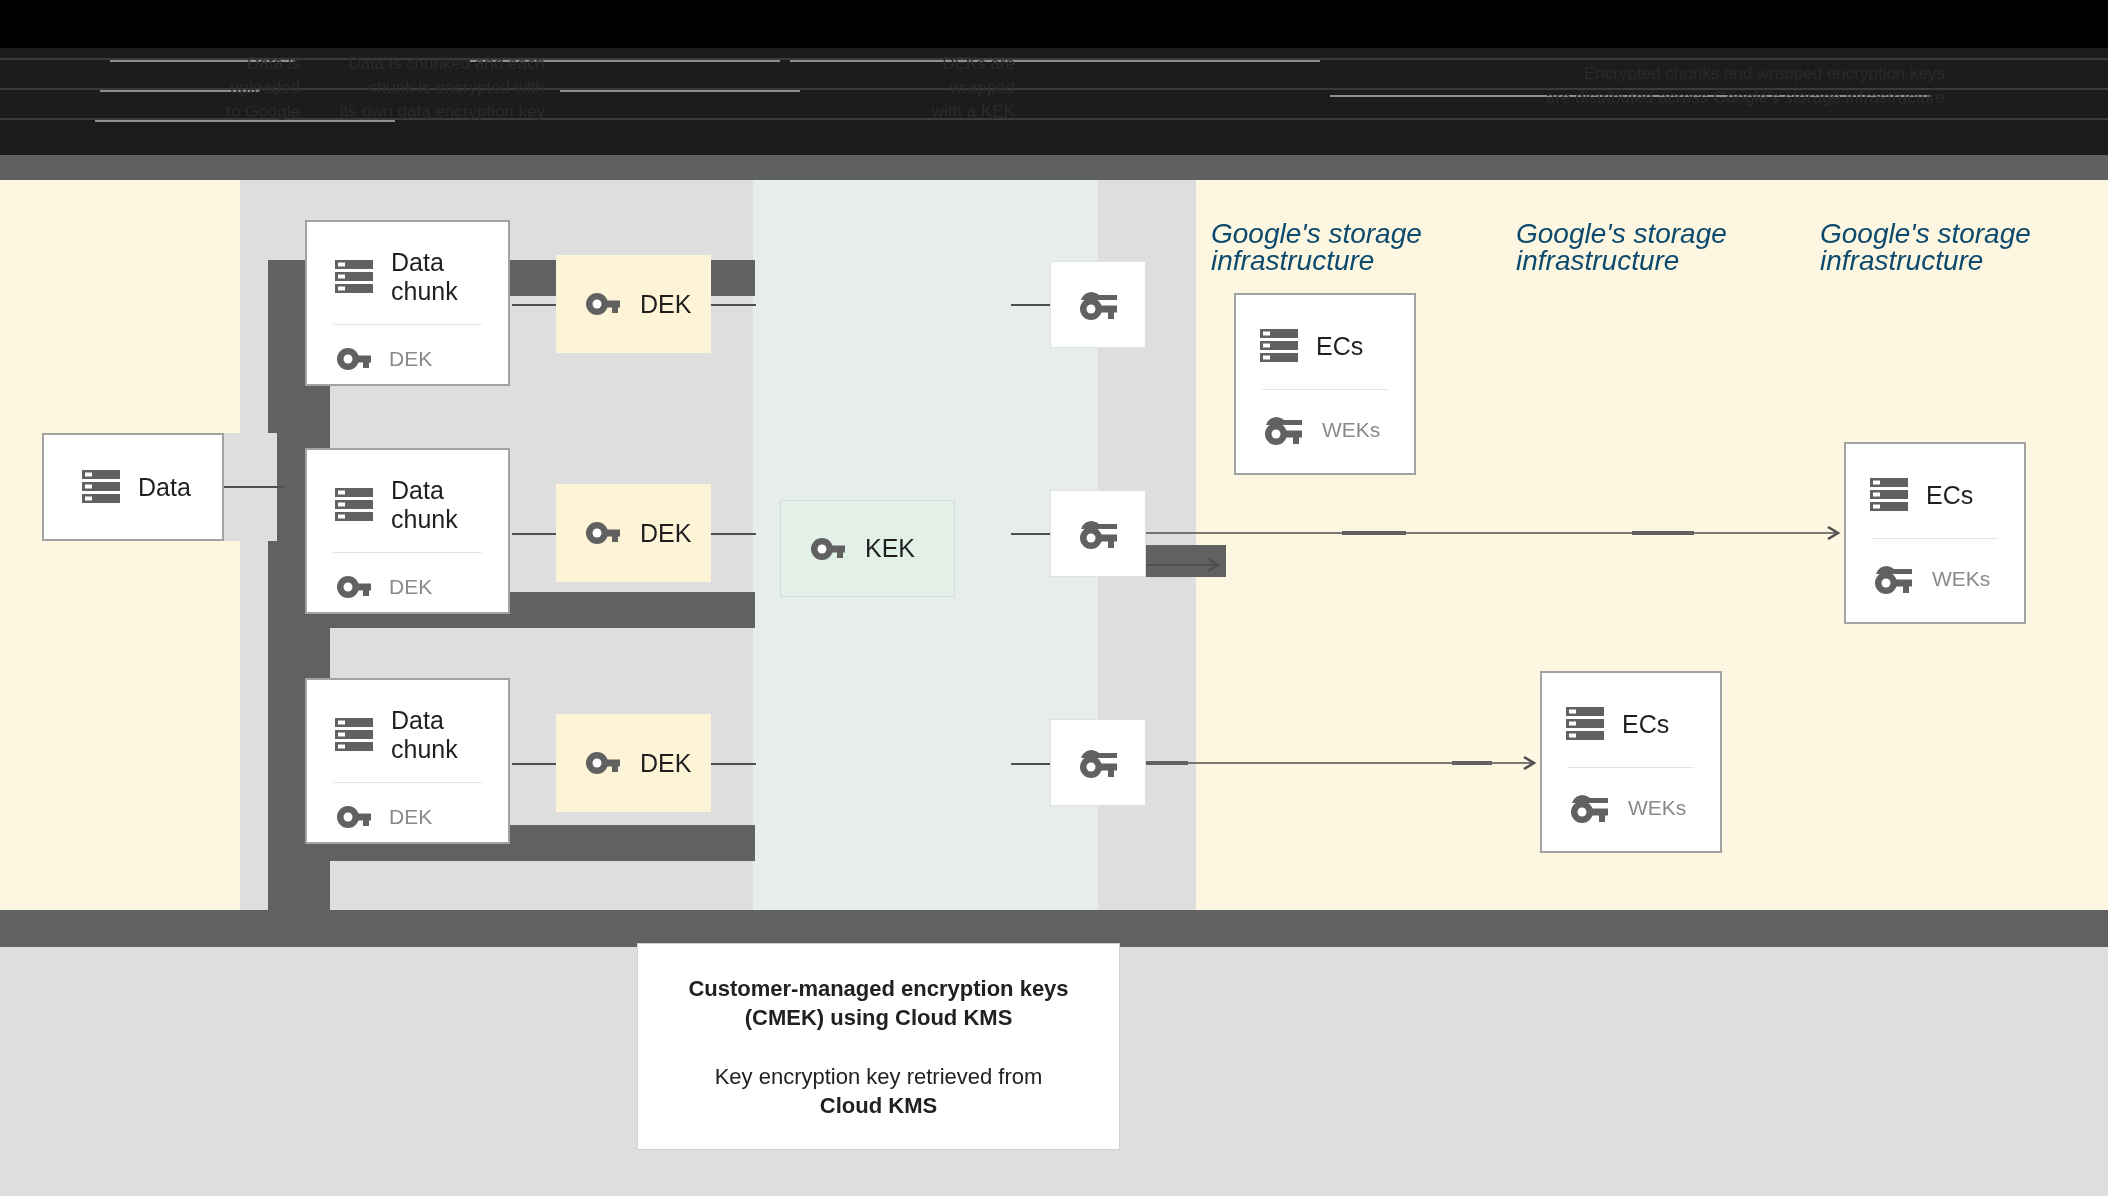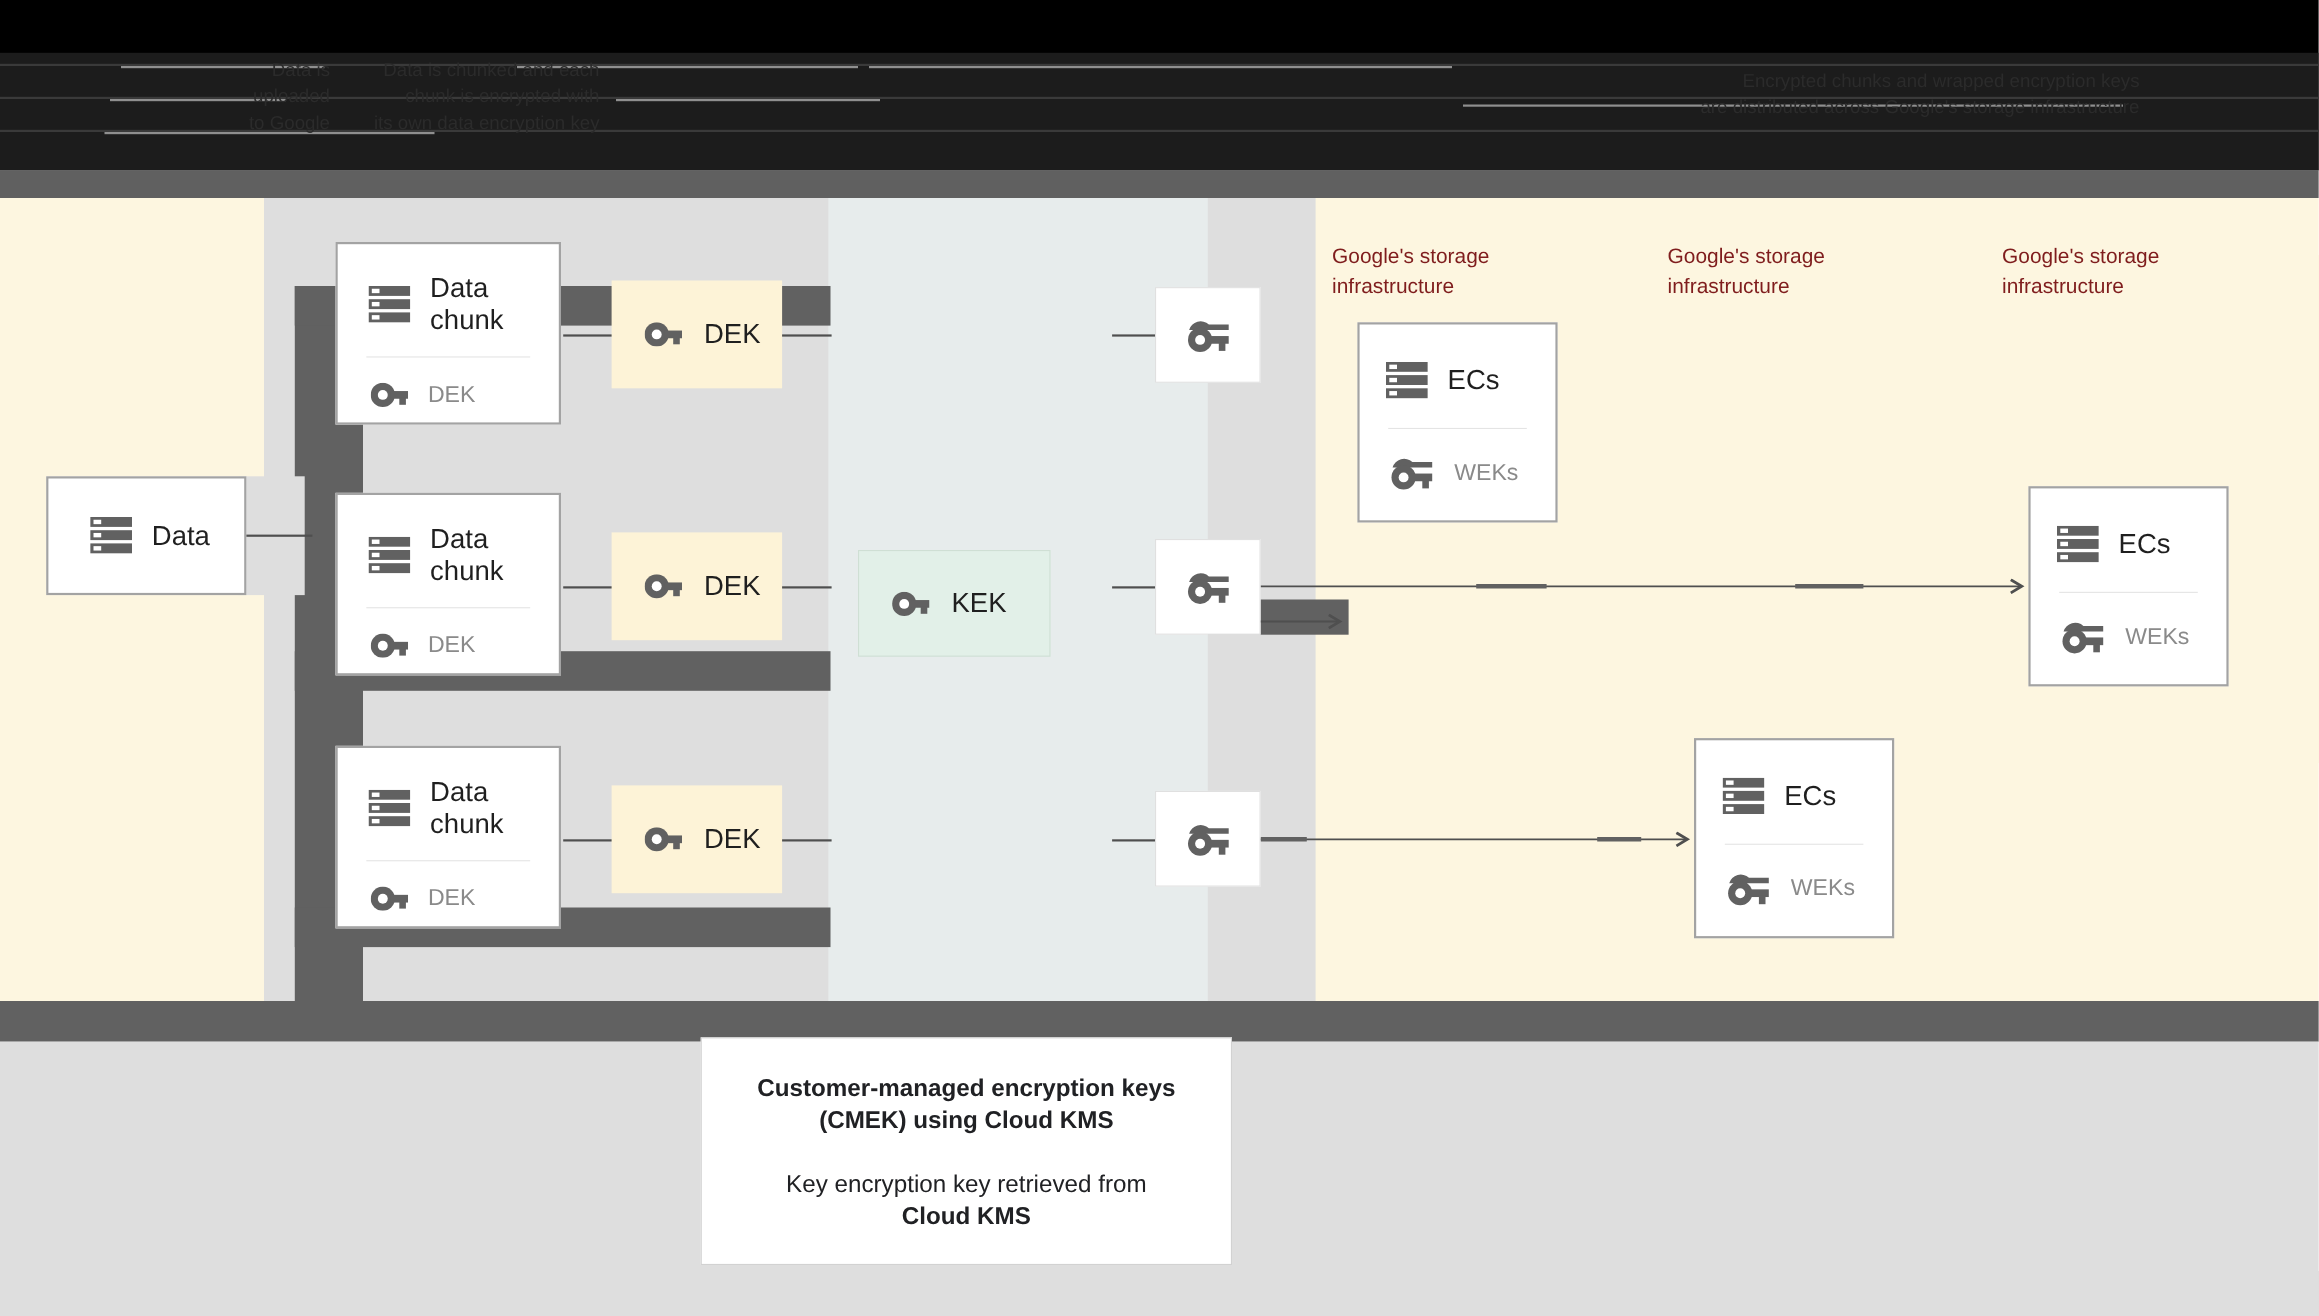--- a/index.html
+++ b/index.html
@@ -93,21 +93,21 @@
   
   .ico { display: inline-block; flex: 0 0 auto; }
   .ico svg { display: block; }
 
   
   .line { position: absolute; background: #4f4f4f; height: 2px; }
   .arrow { position: absolute; }
 
   
   .col-caption {
-    position: absolute; font-size: 19px; line-height: 27px; color: #7f1d1d;
+    position: absolute; font-size: 28px; line-height: 27px; color: #0c4a6e; font-style: italic;
   }
 
   
   .bottom-bar {
     position: absolute; left: 0; top: 910px; width: 2108px; height: 37px;
     background: #616161;
   }
   .bottom-area {
     position: absolute; left: 0; top: 947px; width: 2108px; height: 249px;
     background: #dedede;
@@ -145,20 +145,25 @@
     <div class="header-col hc1">
       <span class="ln">Data is</span>
       <span class="ln">uploaded</span>
       <span class="ln">to Google</span>
     </div>
     <div class="header-col hc2">
       <span class="ln">Data is chunked and each</span>
       <span class="ln">chunk is encrypted with</span>
       <span class="ln">its own data encryption key</span>
     </div>
+    <div class="header-col hc3">
+      <span class="ln">DEKs are</span>
+      <span class="ln">wrapped</span>
+      <span class="ln">with a KEK</span>
+    </div>
     <div class="header-col hc4">
       <span class="ln">Encrypted chunks and wrapped encryption keys</span>
       <span class="ln">are distributed across Google's storage infrastructure</span>
     </div>
   </div>
   <div class="header-shadow"></div>
 
   <div class="canvas">
 
     <div class="band band-gray" style="left:240px;width:520px;"></div>

